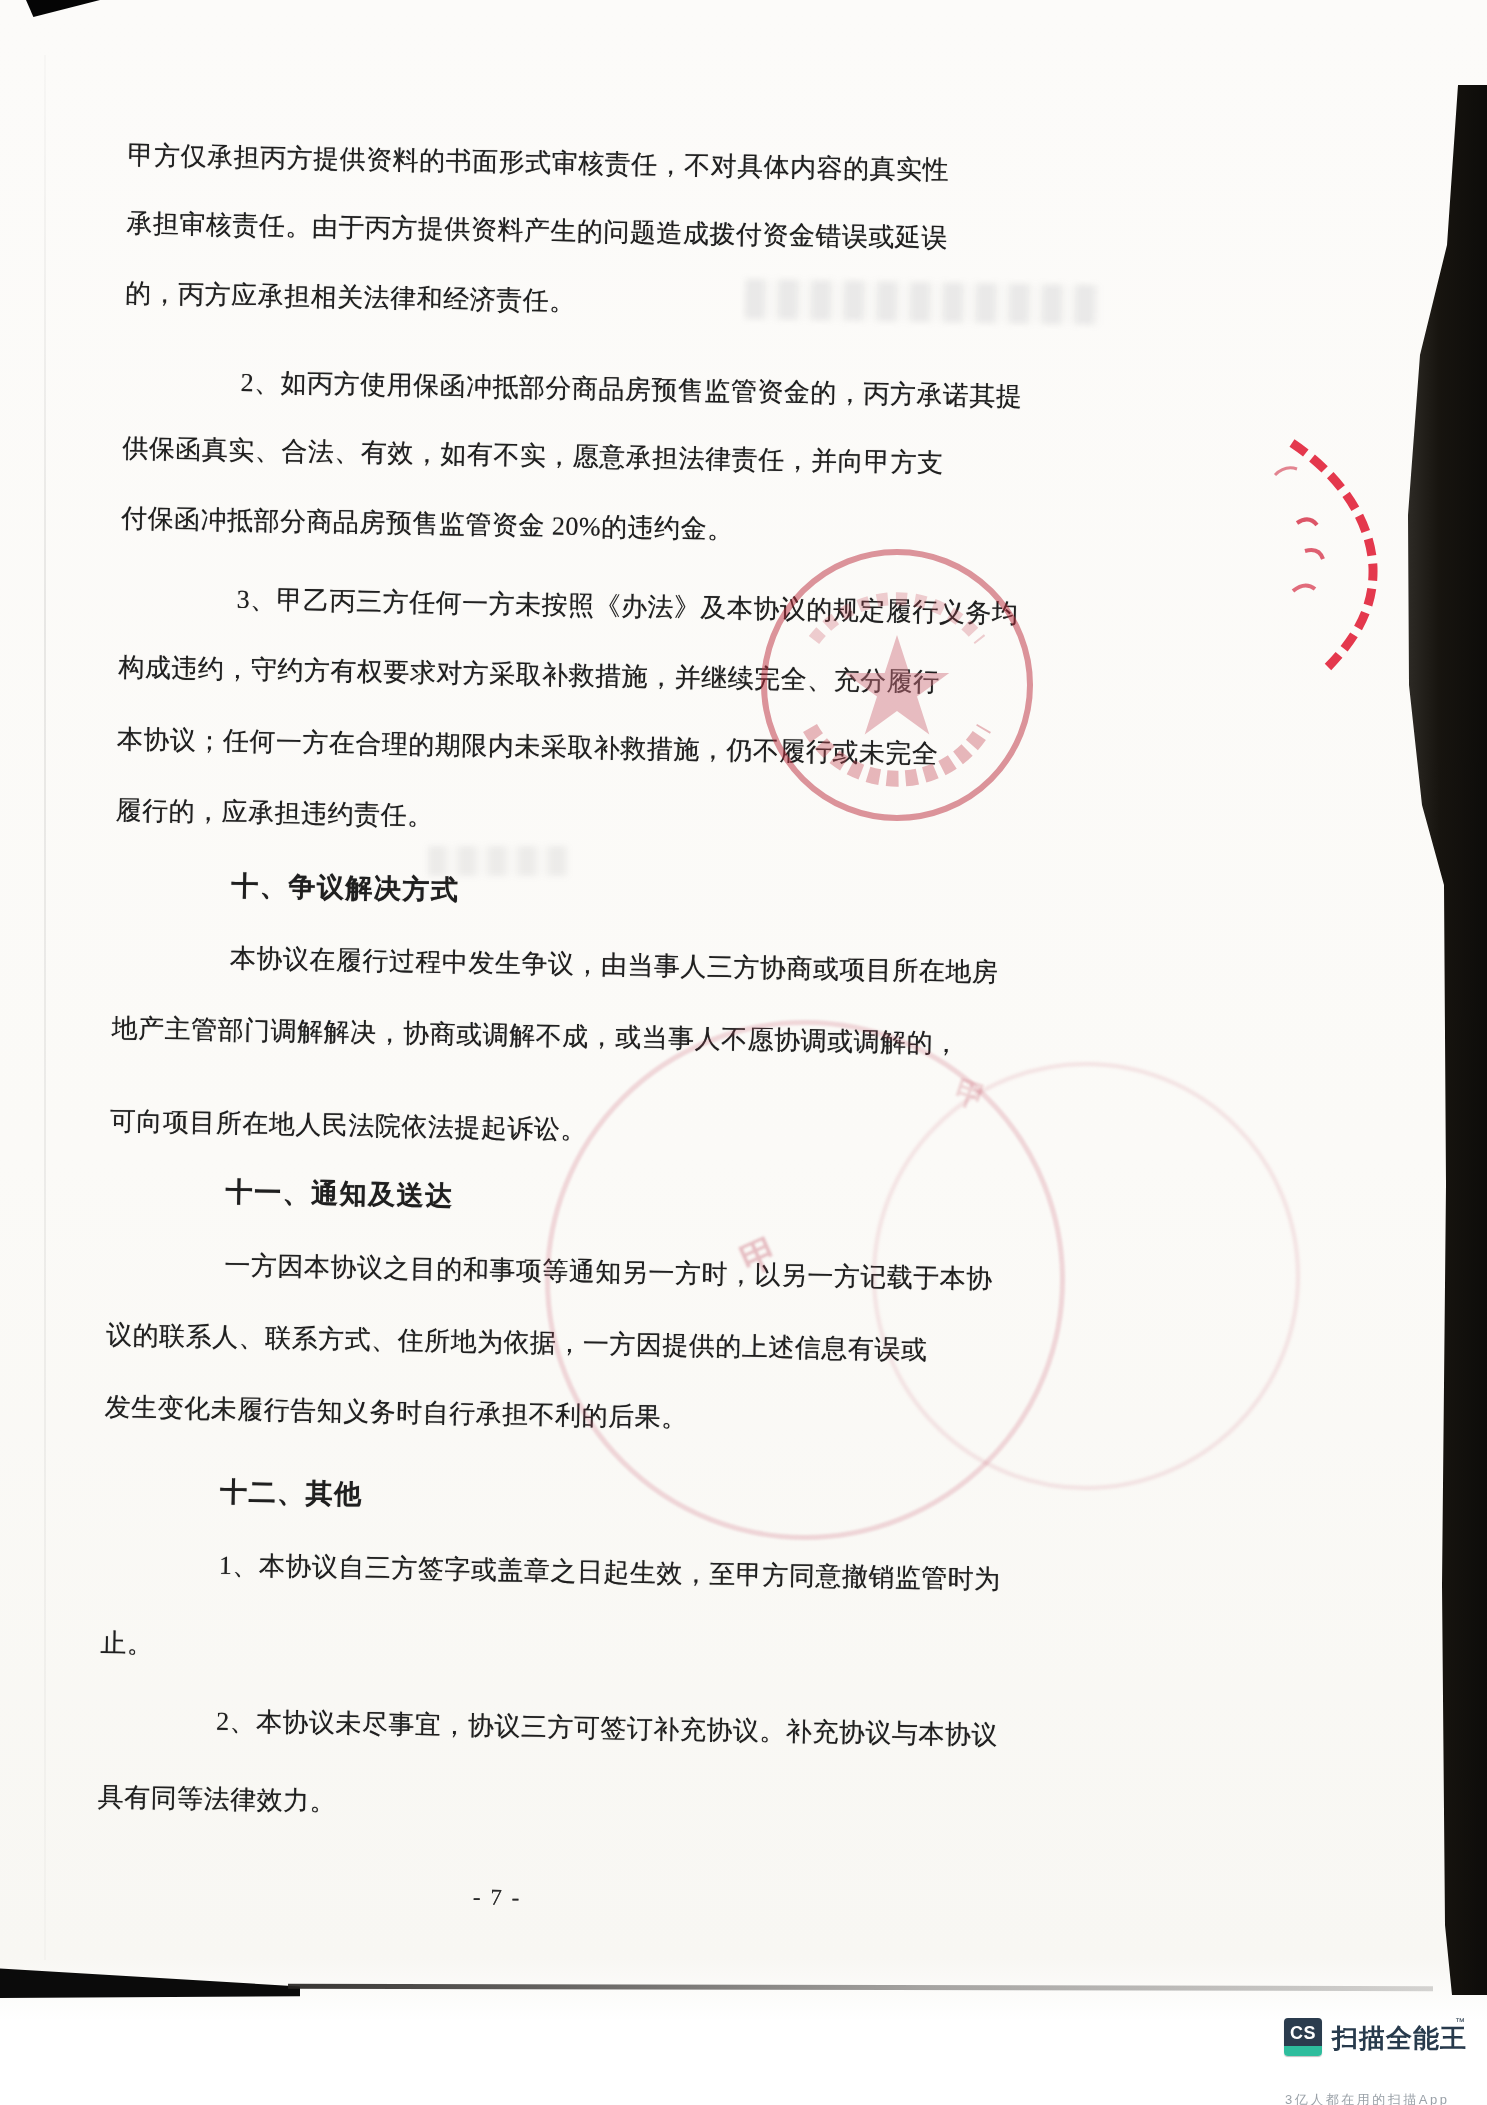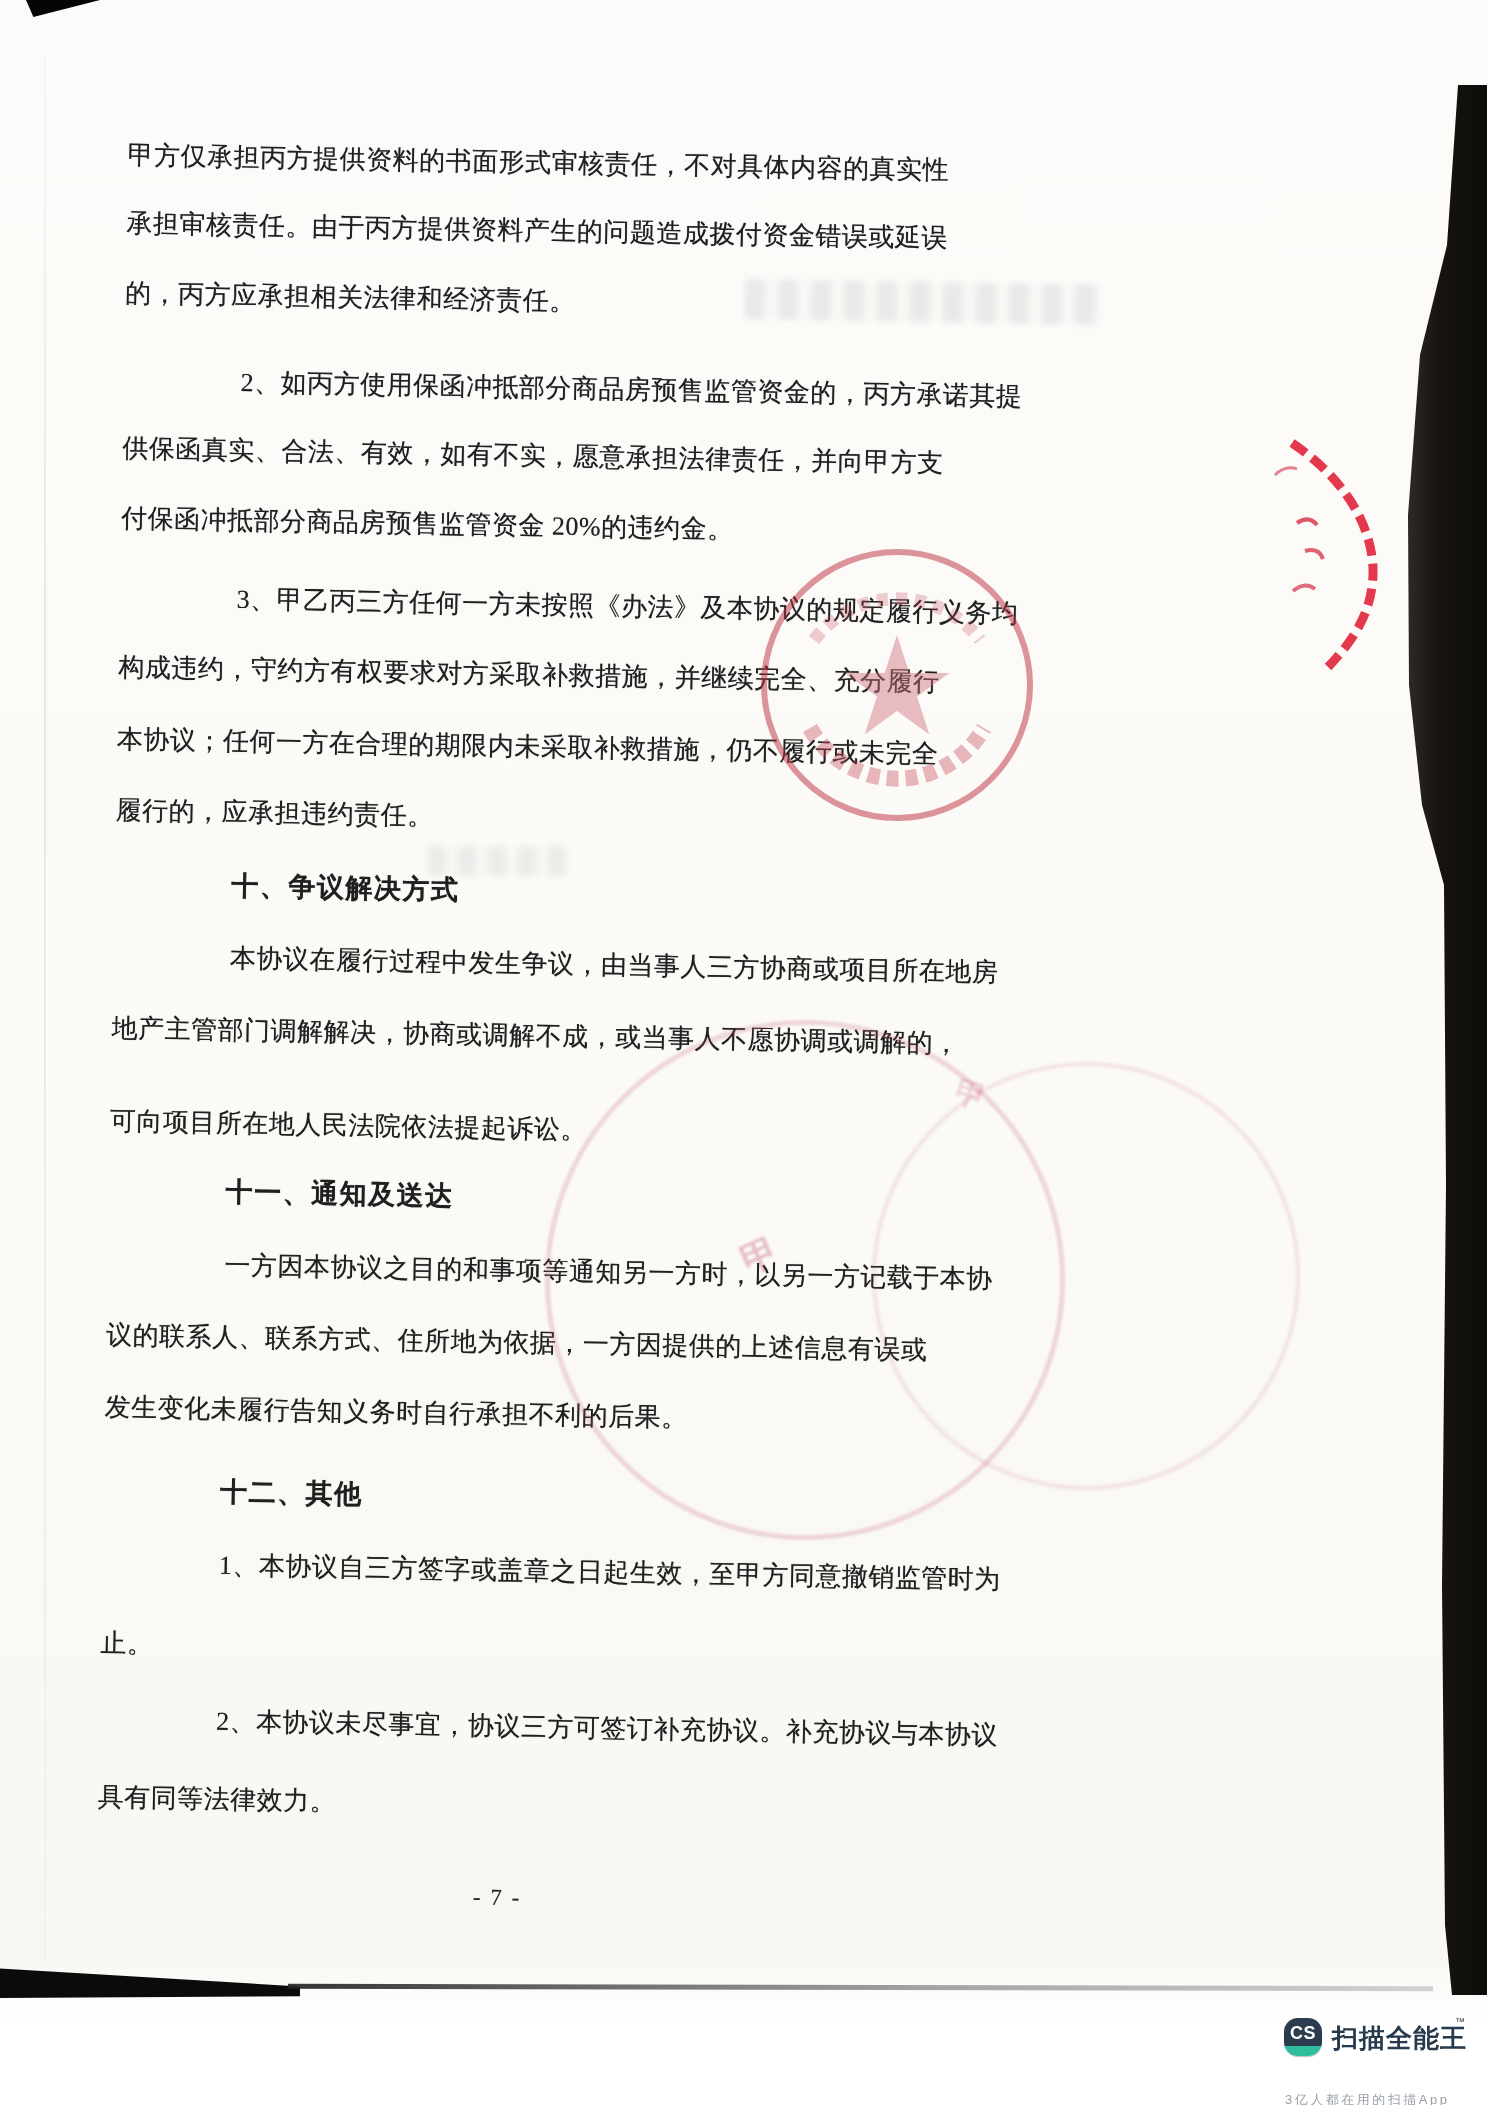--- a/index.html
+++ b/index.html
@@ -80,21 +80,21 @@
   }
   .seal-glyph{
     position:absolute;color:rgba(188,62,84,0.32);font-weight:bold;
     filter:blur(0.8px);
   }
   .seal-glyph.g1{left:742px;top:1232px;font-size:36px;transform:rotate(-24deg);}
   .seal-glyph.g2{left:955px;top:1075px;font-size:30px;transform:rotate(18deg);color:rgba(188,62,84,0.22);}
   .seal-edge{left:1235px;top:405px;width:160px;height:280px;filter:blur(0.4px);}
   
   .wm-logo{
-    position:absolute;left:1284px;top:2018px;width:38px;height:38px;border-radius:14px;
+    position:absolute;left:1284px;top:2018px;width:38px;height:38px;border-radius:4px;
     background:linear-gradient(180deg,#2b3c4e 0%,#2b3c4e 74%,#2ebd9d 74%,#2ebd9d 100%);
     box-shadow:0 1px 1px rgba(0,0,0,0.25);
   }
   .wm-logo span{
     position:absolute;left:0;top:1px;width:100%;height:28px;
     display:flex;align-items:center;justify-content:center;
     font-family:"Liberation Sans","DejaVu Sans",sans-serif;
     font-weight:bold;font-size:18px;color:#ffffff;letter-spacing:0.5px;
   }
   .wm-title{

